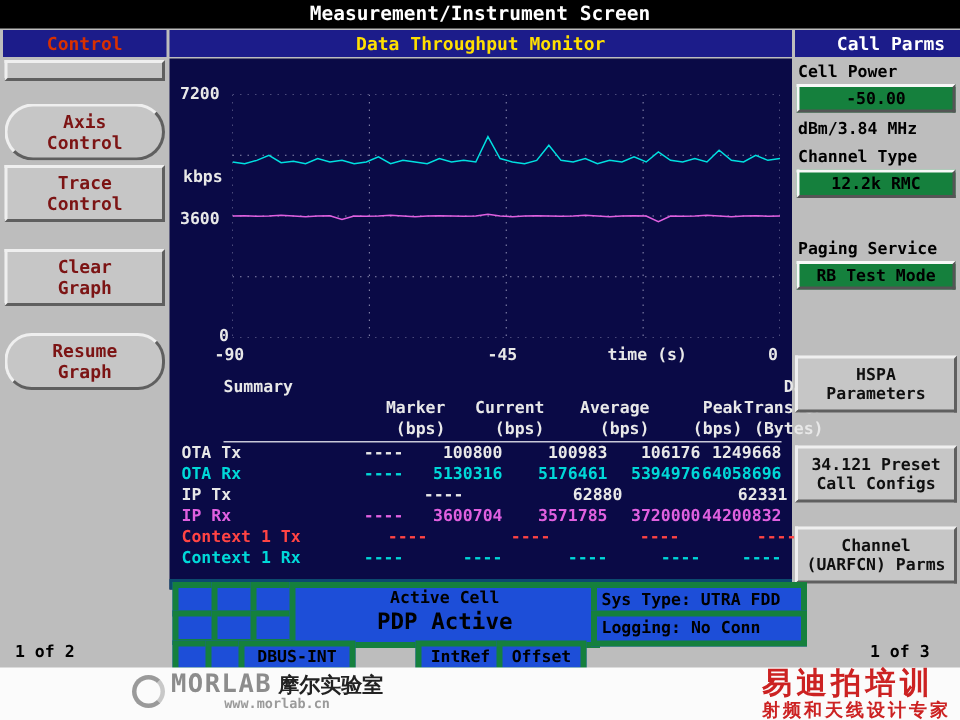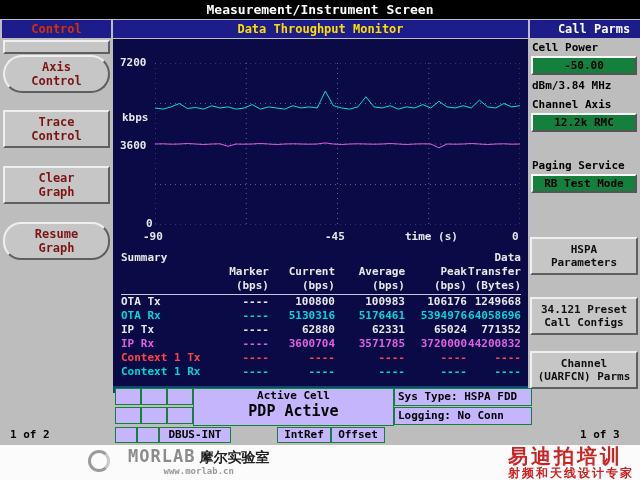--- a/index.html
+++ b/index.html
@@ -34,60 +34,60 @@
 
   
   #graph{left:113px;top:39px;width:415px;height:347px;background:#0a0a46;border-bottom:7px solid #0c4a6e;}
   .glabel{position:absolute;color:#e8e8e8;font-size:11px;line-height:12px;}
   #plot-wrap{position:absolute;left:42px;top:24px;width:365px;height:162px;}
   #plot-wrap svg{width:100%;height:100%;display:block;}
 
   
   #ttable{position:absolute;left:8px;top:212px;width:400px;color:#e8e8e8;}
   .trow{display:grid;grid-template-columns:98px 50px 66px 70px 62px 54px;font-size:11px;line-height:14px;}
-  #thead{align-items:end;border-bottom:1px solid #c8c8d8;padding-bottom:1px;}
+  #thead{align-items:end;border-bottom:1px solid #c8c8d8;padding-bottom:1px;margin-left:28px;}
   .th{white-space:pre-line;text-align:right;}
   .th.first{text-align:left;align-self:start;}
   .td{text-align:right;}
   .td.first{text-align:left;}
 
   
-  .sbox{background:#c4b5fd;border:1px solid #15803d;color:#000;font-size:11px;}
+  .sbox{background:#1d4ed8;border:4px solid #15803d;color:#000;font-size:11px;}
   .ann{text-align:center;line-height:14px;}
   #active-box{left:193px;top:388px;width:199px;height:36px;text-align:center;}
   #active-label{font-size:11px;line-height:13px;}
   #active-state{font-size:15px;line-height:19px;}
   #sys-box{left:394px;top:388px;width:133px;height:16px;line-height:16px;padding-left:3px;}
   #log-box{left:394px;top:407px;width:133px;height:16px;line-height:16px;padding-left:3px;}
   .page-ind{color:#000;font-size:11px;}
 
   
   #wm{left:0;top:445px;width:640px;height:35px;background:#fbfbfb;}
-  #wm-morlab{position:absolute;left:88px;top:2px;display:flex;align-items:flex-start;gap:18px;}
+  #wm-morlab{position:absolute;left:88px;top:2px;display:flex;align-items:flex-start;gap:4px;}
   #wm-icon{width:16px;height:16px;border:3px solid #9a9a9a;border-radius:50%;border-right-color:#c8c8c8;margin-top:3px;}
   #wm-name{font-size:17px;color:#8c8c8c;letter-spacing:1px;line-height:18px;}
   #wm-cn{font-size:14px;color:#222;font-family:sans-serif;line-height:18px;margin-left:4px;}
   #wm-url{font-size:9px;color:#9a9a9a;text-align:center;line-height:11px;}
   #wm-red{position:absolute;right:6px;top:1px;text-align:left;color:#cc2222;font-family:sans-serif;}
   #wm-red-1{font-size:20px;line-height:21px;letter-spacing:3px;}
   #wm-red-2{font-size:12px;line-height:13px;letter-spacing:2px;}
 </style>
 </head>
 <body>
 
 <div id="screen">
 
   <div class="abs" id="title-bar">Measurement/Instrument Screen</div>
 
   <div class="abs hdr" id="hdr-left">Control</div>
   <div class="abs hdr" id="hdr-center">Data Throughput Monitor</div>
   <div class="abs hdr" id="hdr-right">Call Parms</div>
 
   <div class="abs skey" style="top:40px;height:10px;"></div>
-  <div class="abs skey" style="top:55px;height:34px;border-radius:19px;">Axis
+  <div class="abs skey" style="top:69px;height:34px;border-radius:19px;">Axis
 Control</div>
   <div class="abs skey" style="top:110px;height:34px;">Trace
 Control</div>
   <div class="abs skey" style="top:166px;height:34px;">Clear
 Graph</div>
   <div class="abs skey" style="top:222px;height:34px;border-radius:18px;">Resume
 Graph</div>
 
   <div class="abs" id="graph">
     <div class="glabel" style="left:7px;top:18px;">7200</div>
@@ -141,37 +141,37 @@
         <div class="td">1249668</div>
       </div>
       <div class="trow" style="color: rgb(0, 216, 216);">
         <div class="td first">OTA Rx</div>
         <div class="td">----</div>
         <div class="td">5130316</div>
         <div class="td">5176461</div>
         <div class="td">5394976</div>
         <div class="td">64058696</div>
       </div>
-      <div class="trow" style="color: rgb(232, 232, 232);">
+      <div class="trow" style="color: rgb(232, 232, 232); gap: 40px;">
         <div class="td first">IP Tx</div>
         <div class="td">----</div>
         <div class="td">62880</div>
         <div class="td">62331</div>
         <div class="td">65024</div>
         <div class="td">771352</div>
       </div>
       <div class="trow" style="color: rgb(224, 96, 224);">
         <div class="td first">IP Rx</div>
         <div class="td">----</div>
         <div class="td">3600704</div>
         <div class="td">3571785</div>
         <div class="td">3720000</div>
         <div class="td">44200832</div>
       </div>
-      <div class="trow" style="color: rgb(255, 68, 68);">
+      <div class="trow" style="color: rgb(255, 68, 68); gap: 16px;">
         <div class="td first">Context 1 Tx</div>
         <div class="td">----</div>
         <div class="td">----</div>
         <div class="td">----</div>
         <div class="td">----</div>
         <div class="td">----</div>
       </div>
       <div class="trow" style="color: rgb(0, 216, 216);">
         <div class="td first">Context 1 Rx</div>
         <div class="td">----</div>
@@ -179,21 +179,21 @@
         <div class="td">----</div>
         <div class="td">----</div>
         <div class="td">----</div>
       </div>
     </div>
   </div>
 
   <div class="abs rlabel" style="top:41px;">Cell Power</div>
   <div class="abs vbox" style="top:56px;">-50.00</div>
   <div class="abs rlabel" style="top:79px;">dBm/3.84 MHz</div>
-  <div class="abs rlabel" style="top:98px;">Channel Axis</div>
+  <div class="abs rlabel" style="top:98px;">Channel Type</div>
   <div class="abs vbox" style="top:113px;">12.2k RMC</div>
   <div class="abs rlabel" style="top:159px;">Paging Service</div>
   <div class="abs vbox" style="top:174px;">RB Test Mode</div>
   <div class="abs rkey" style="top:237px;height:34px;">HSPA
 Parameters</div>
   <div class="abs rkey" style="top:297px;height:34px;">34.121 Preset
 Call Configs</div>
   <div class="abs rkey" style="top:351px;height:34px;">Channel
 (UARFCN) Parms</div>
 
@@ -201,21 +201,21 @@
   <div class="abs sbox ann" style="left:141px;top:388px;width:24px;height:15px;"></div>
   <div class="abs sbox ann" style="left:167px;top:388px;width:24px;height:15px;"></div>
   <div class="abs sbox ann" style="left:115px;top:407px;width:24px;height:15px;"></div>
   <div class="abs sbox ann" style="left:141px;top:407px;width:24px;height:15px;"></div>
   <div class="abs sbox ann" style="left:167px;top:407px;width:24px;height:15px;"></div>
 
   <div class="abs sbox" id="active-box">
     <div id="active-label">Active Cell</div>
     <div id="active-state">PDP Active</div>
   </div>
-  <div class="abs sbox" id="sys-box">Sys Type: HSPA FDD</div>
+  <div class="abs sbox" id="sys-box">Sys Type: UTRA FDD</div>
   <div class="abs sbox" id="log-box">Logging: No Conn</div>
 
   <div class="abs page-ind" style="left:10px;top:428px;">1 of 2</div>
   <div class="abs sbox ann" style="left:115px;top:427px;width:20px;height:14px;"></div>
   <div class="abs sbox ann" style="left:137px;top:427px;width:20px;height:14px;"></div>
   <div class="abs sbox ann" style="left:159px;top:427px;width:70px;height:14px;">DBUS-INT</div>
   <div class="abs sbox ann" style="left:277px;top:427px;width:52px;height:14px;">IntRef</div>
   <div class="abs sbox ann" style="left:331px;top:427px;width:52px;height:14px;">Offset</div>
   <div class="abs page-ind" style="left:580px;top:428px;">1 of 3</div>
 

